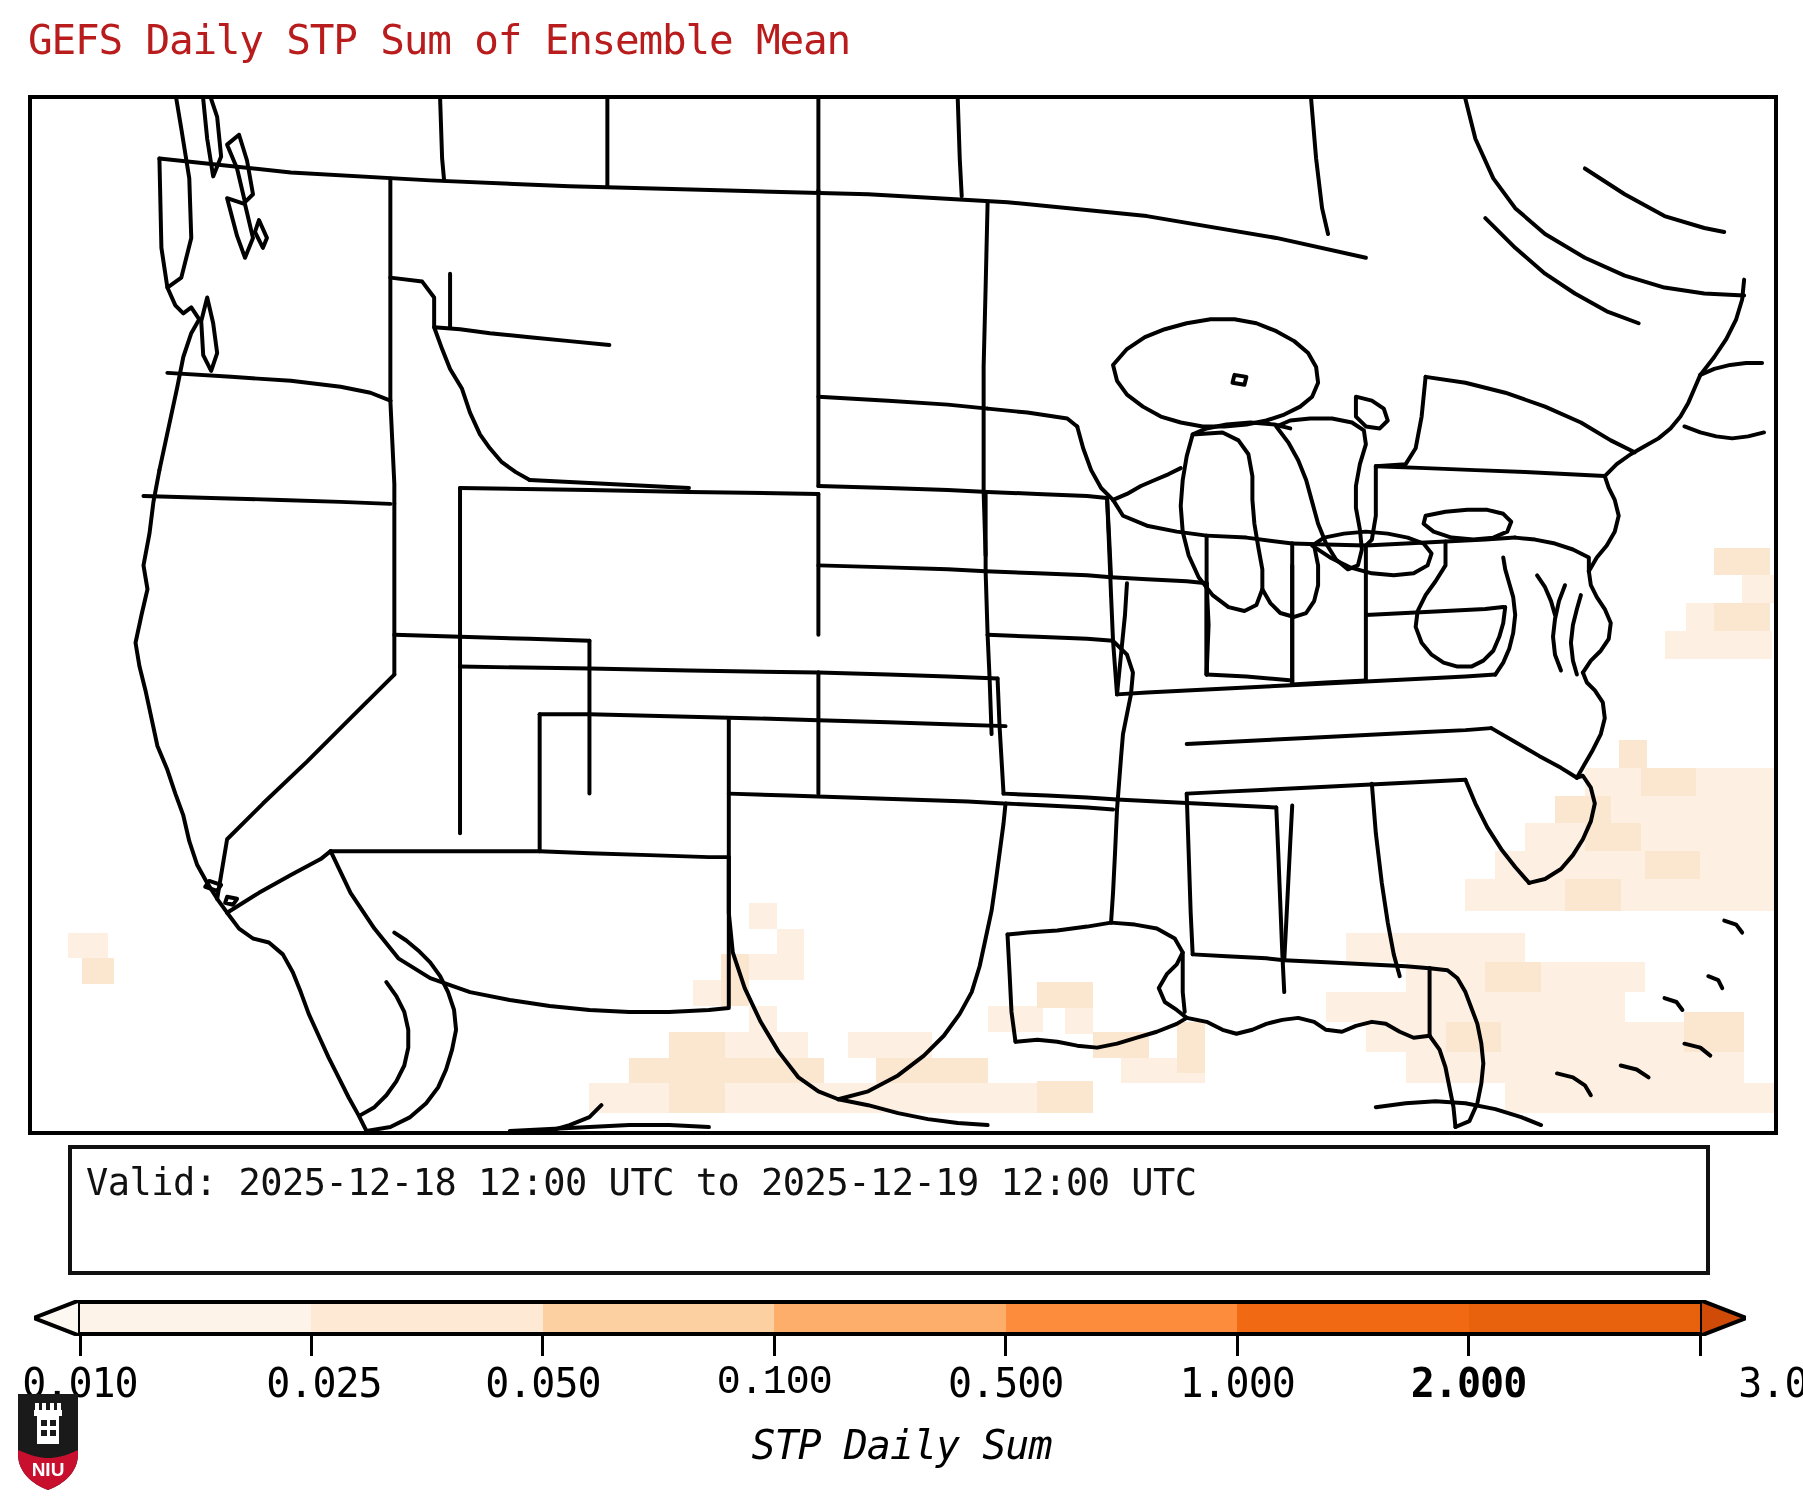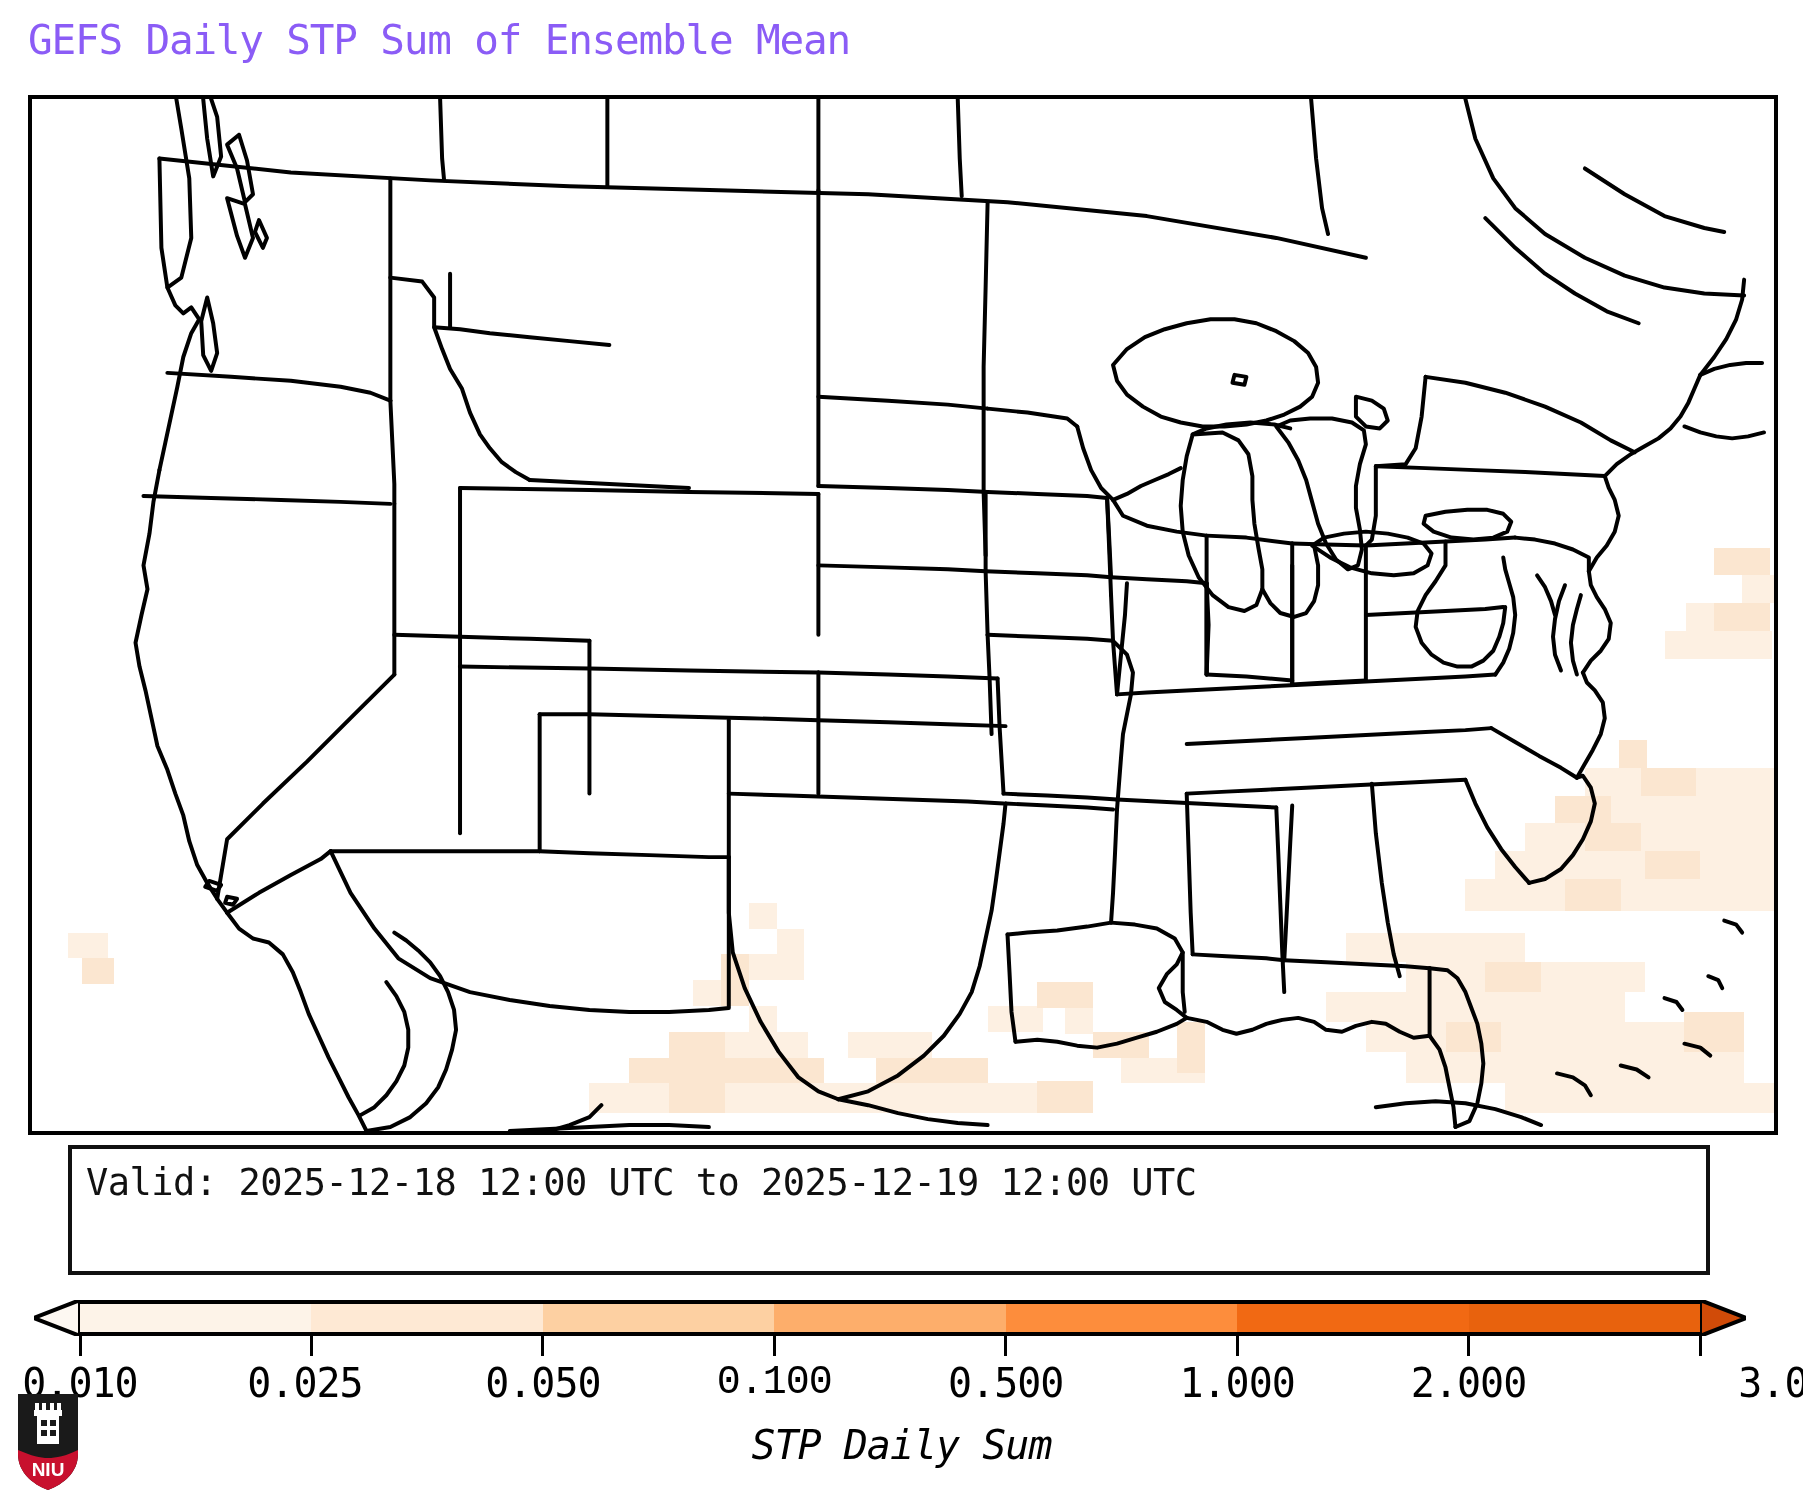--- a/index.html
+++ b/index.html
@@ -2,21 +2,21 @@
 <html><head>
 <meta charset="utf-8">
 <style>
   html,body{margin:0;padding:0;background:#ffffff;}
   body{width:1803px;height:1500px;position:relative;overflow:hidden;
        font-family:"DejaVu Sans Mono","Liberation Mono",monospace;}
 
   #page-title{
     position:absolute; left:28px; top:16px;
     font-size:41px; letter-spacing:-1.2px;
-    color:#8b5cf6; white-space:nowrap;
+    color:#b91c1c; white-space:nowrap;
     font-family:"DejaVu Sans Mono","Liberation Mono",monospace;
   }
 
   
   #map-panel{
     position:absolute; left:28px; top:95px;
     width:1750px; height:1040px;
     border:4px solid #000; box-sizing:border-box;
     background:#ffffff; overflow:hidden;
   }
@@ -398,31 +398,31 @@
     </div>
 
   <svg id="cb-arrow-right" class="cb-arrow" viewBox="0 0 46 36" preserveAspectRatio="none">
     <polygon points="46,18 0,0 0,36" fill="#d14b08" stroke="#000" stroke-width="4"></polygon>
   </svg>
 
   <div id="cb-ticks">
       <div class="cb-tick" style="left: 78.5px;"></div>
       <div class="cb-label" style="left: 80px;">0.010</div>
       <div class="cb-tick" style="left: 309.929px;"></div>
-      <div class="cb-label" style="left: 305px;">0.025</div>
+      <div class="cb-label" style="left: 324px;">0.025</div>
       <div class="cb-tick" style="left: 541.357px;"></div>
       <div class="cb-label" style="left: 542.857px;">0.050</div>
       <div class="cb-tick" style="left: 772.786px;"></div>
       <div class="cb-label" style="left: 774.286px; font-family: Liberation Mono, monospace;">0.100</div>
       <div class="cb-tick" style="left: 1004.21px;"></div>
       <div class="cb-label" style="left: 1005.71px;">0.500</div>
       <div class="cb-tick" style="left: 1235.64px;"></div>
       <div class="cb-label" style="left: 1237.14px;">1.000</div>
       <div class="cb-tick" style="left: 1467.07px;"></div>
-      <div class="cb-label" style="left: 1468.57px;">2.000</div>
+      <div class="cb-label" style="left: 1468.57px; font-weight: bold;">2.000</div>
       <div class="cb-tick" style="left: 1698.5px;"></div>
       <div class="cb-label" style="left: 1796px; text-align: center;">3.000</div>
     </div>
 
   <div id="cb-axis-label">STP Daily Sum</div>
 </div>
 
 <svg id="niu-logo" viewBox="0 0 68 100">
   <path d="M4 2 H64 V62 C64 80 50 92 34 98 C18 92 4 80 4 62 Z" fill="#1a1a1a"></path>
   <path d="M4 58 C18 64 26 66 34 66 C42 66 52 64 64 58 V62

